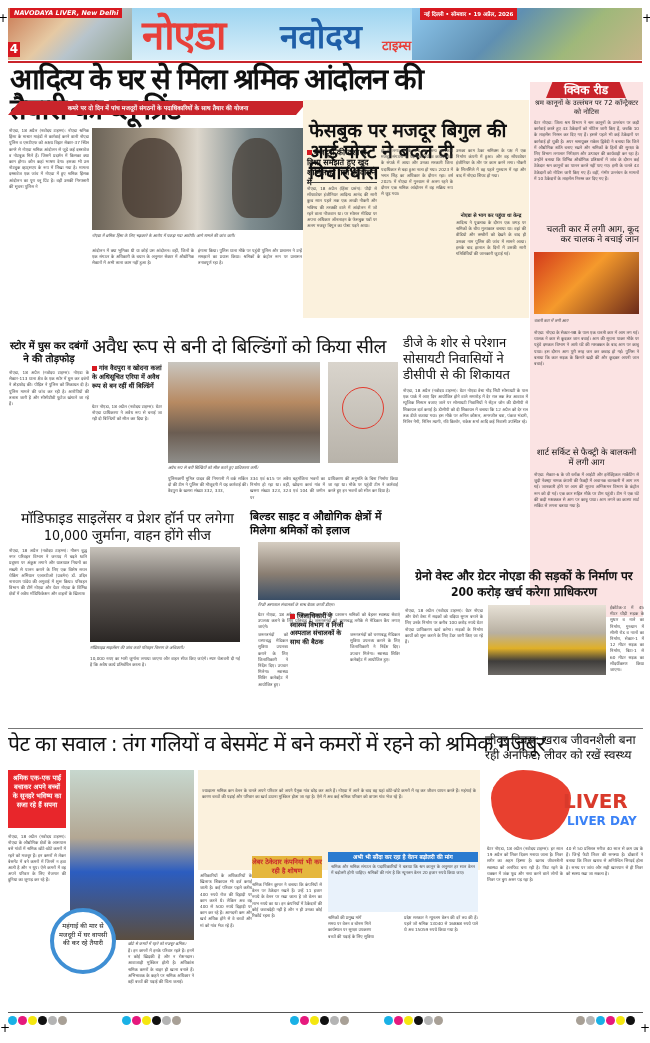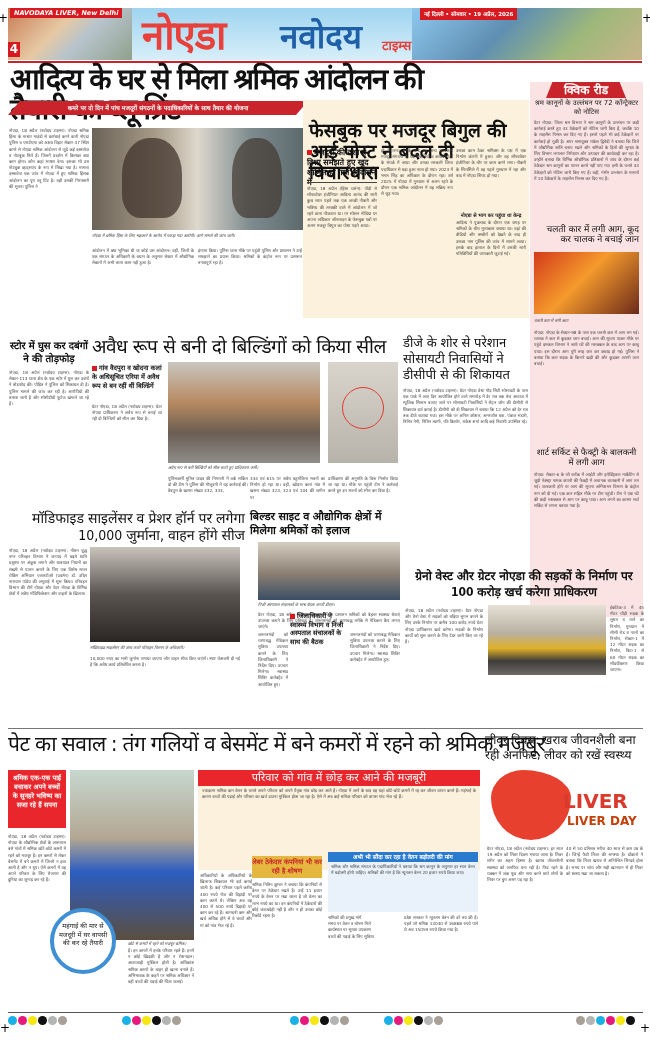--- a/index.html
+++ b/index.html
@@ -86,77 +86,76 @@
   <div class="abs" style="left:14px;top:25px;width:42px;height:42px;border:1.5px solid #e23b2e;border-radius:50%;"></div>
 </div>
 <div class="abs cap" style="left:168px;top:465px;width:230px;">अवैध रूप से बनी बिल्डिंगों को सील करते हुए प्राधिकरण कर्मी।</div>
 <div class="abs txt" style="left:168px;top:476px;width:80px;height:30px;">पुलिसकर्मी मुमित यादव की निगरानी में वर्क सर्किल दो की टीम ने पुलिस की मौजूदगी में यह कार्रवाई की। वैदपुरा के खसरा संख्या 332, 333,</div>
 <div class="abs txt" style="left:250px;top:476px;width:75px;height:30px;">334 एवं 615 पर अवैध बहुमंजिला भवनों का निर्माण हो रहा था। वहीं, खोदना कलां गांव में खसरा संख्या 323, 324 एवं 104 की जमीन पर</div>
 <div class="abs txt" style="left:328px;top:476px;width:70px;height:30px;">प्राधिकरण की अनुमति के बिना निर्माण किया जा रहा था। मौके पर पहुंची टीम ने कार्रवाई करते हुए इन भवनों को सील कर दिया है।</div>
 
 <h2 class="abs hl" style="left:403px;top:335px;width:125px;font-size:13px;font-weight:normal;line-height:16px;text-align:left;">डीजे के शोर से परेशान सोसायटी निवासियों ने डीसीपी से की शिकायत</h2>
 <div class="abs txt" style="left:403px;top:388px;width:125px;height:150px;">नोएडा, 18 अप्रैल (नवोदय टाइम्स): ग्रेटर नोएडा वेस्ट गौड़ सिटी सोसायटी के पास एक पार्क में आए दिन आयोजित होने वाले समारोह में देर रात तक तेज आवाज में म्यूजिक सिस्टम बजाए जाने पर सोसायटी निवासियों ने सेंट्रल जोन की डीसीपी से शिकायत दर्ज कराई है। डीसीपी को दी शिकायत में बताया कि 12 अप्रैल को देर रात तक डीजे बजाया गया। इस मौके पर अनिल कौशल, अमरजीत बत्रा, पंकज भंडारी, नितिन नेगी, नितिन त्यागी, रवि किशोर, राकेश शर्मा आदि कई निवासी उपस्थित रहे।</div>
 
-<h2 class="abs hl" style="left:10px;top:510px;width:235px;font-size:14px;font-weight:normal;line-height:17px;text-align:right;">मॉडिफाइड साइलेंसर व प्रेशर हॉर्न पर लगेगा 10,000 जुर्माना, वाहन होंगे सीज</h2>
+<h2 class="abs hl" style="left:10px;top:510px;width:235px;font-size:14px;font-weight:normal;line-height:17px;text-align:center;">मॉडिफाइड साइलेंसर व प्रेशर हॉर्न पर लगेगा 10,000 जुर्माना, वाहन होंगे सीज</h2>
 <div class="abs txt" style="left:9px;top:548px;width:78px;height:165px;">नोएडा, 18 अप्रैल (नवोदय टाइम्स): गौतम बुद्ध नगर परिवहन विभाग ने जनपद में बढ़ते ध्वनि प्रदूषण पर अंकुश लगाने और यातायात नियमों का सख्ती से पालन कराने के लिए एक विशेष सघन चेकिंग अभियान एआरटीओ (प्रवर्तन) डॉ. उदित नारायण पांडेय की अगुवाई में शुरू किया। परिवहन विभाग की टीमें नोएडा और ग्रेटर नोएडा के विभिन्न क्षेत्रों में अवैध मॉडिफिकेशन और वाहनों के खिलाफ</div>
 <div class="photo" style="left:90px;top:547px;width:150px;height:95px;background:linear-gradient(180deg,#c8c3bb 0%,#5a5450 50%,#2a2624 100%);"></div>
 <div class="abs cap" style="left:90px;top:645px;width:150px;">मॉडिफाइड साइलेंसर की जांच करते परिवहन विभाग के अधिकारी।</div>
 <div class="abs txt" style="left:90px;top:656px;width:150px;height:58px;">10,000 रुपए का भारी जुर्माना लगाया जाएगा और वाहन सीज किए जाएंगे। स्पष्ट चेतावनी दी गई है कि अवैध कार्य प्रतिबंधित करता है।</div>
 
 <h2 class="abs hl" style="left:250px;top:510px;width:148px;font-size:11px;line-height:14px;">बिल्डर साइट व औद्योगिक क्षेत्रों में मिलेगा श्रमिकों को इलाज</h2>
 <div class="photo" style="left:258px;top:542px;width:142px;height:58px;background:linear-gradient(180deg,#d6cec2 0%,#8a7e72 55%,#3a4e66 100%);"></div>
 <div class="abs cap" style="left:258px;top:602px;width:142px;">निजी अस्पताल संचालकों के साथ बैठक करतीं डीएम।</div>
 <div class="abs txt" style="left:258px;top:612px;width:142px;height:18px;">ग्रेटर नोएडा, 18 अप्रैल (नवोदय टाइम्स): जिला प्रशासन श्रमिकों को बेहतर स्वास्थ्य सेवाएं उपलब्ध कराने के लिए प्रतिबद्ध है। जरूरतमंदों को चरणबद्ध तरीके से मेडिकल कैंप लगाए जाएंगे।</div>
 <div class="abs hl bullet" style="left:290px;top:612px;width:58px;font-size:6.5px;line-height:8.5px;">जिलाधिकारी ने स्वास्थ्य विभाग व निजी अस्पताल संचालकों के साथ की बैठक</div>
 <div class="abs txt" style="left:258px;top:632px;width:30px;height:80px;">जरूरतमंदों को चरणबद्ध मेडिकल सुविधा उपलब्ध कराने के लिए जिलाधिकारी ने निर्देश दिए। उपचार मिलेगा। स्वास्थ्य शिविर कलेक्ट्रेट में आयोजित हुए।</div>
 <div class="abs txt" style="left:350px;top:632px;width:50px;height:80px;">जरूरतमंदों को चरणबद्ध मेडिकल सुविधा उपलब्ध कराने के लिए जिलाधिकारी ने निर्देश दिए। उपचार मिलेगा। स्वास्थ्य शिविर कलेक्ट्रेट में आयोजित हुए।</div>
 
-<h2 class="abs hl" style="left:405px;top:568px;width:238px;font-size:12px;line-height:16px;text-align:center;">ग्रेनो वेस्ट और ग्रेटर नोएडा की सड़कों के निर्माण पर 100 करोड़ खर्च करेगा प्राधिकरण</h2>
+<h2 class="abs hl" style="left:405px;top:568px;width:238px;font-size:12px;line-height:16px;text-align:center;">ग्रेनो वेस्ट और ग्रेटर नोएडा की सड़कों के निर्माण पर 200 करोड़ खर्च करेगा प्राधिकरण</h2>
 <div class="abs txt" style="left:405px;top:608px;width:78px;height:110px;">नोएडा, 18 अप्रैल (नवोदय टाइम्स): ग्रेटर नोएडा और ग्रेनो वेस्ट में सड़कों को बढ़िया सुगम बनाने के लिए उनके निर्माण पर करीब 100 करोड़ रुपये ग्रेटर नोएडा प्राधिकरण खर्च करेगा। सड़कों के निर्माण कार्यों को शुरू कराने के लिए टेंडर जारी किए जा रहे हैं।</div>
 <div class="photo" style="left:488px;top:605px;width:118px;height:70px;background:linear-gradient(180deg,#e7e1d6 0%,#b8b0a2 40%,#e0b028 62%,#3f3d3b 80%,#6d6a66 100%);"></div>
 <div class="abs txt" style="left:610px;top:605px;width:34px;height:110px;">ईकोटेक-3 में 45 मीटर चौड़ी सड़क के सुधार व नाले का निर्माण, गुरुग्राम में सीसी रोड व नालों का निर्माण, सेक्टर-1 में 12 मीटर सड़क का निर्माण, बिटा-1 से 60 मीटर सड़क का सौंदर्यीकरण किया जाएगा।</div>
 
 <div class="abs" style="left:8px;top:728px;width:635px;height:1px;background:#777;"></div>
 
 <h2 class="abs hl" style="left:8px;top:733px;width:470px;font-size:21px;font-weight:normal;letter-spacing:-.5px;white-space:nowrap;">पेट का सवाल : तंग गलियों व बेसमेंट में बने कमरों में रहने को श्रमिक मजबूर</h2>
 
 <div class="abs" style="left:8px;top:770px;width:58px;height:58px;background:#e8262b;color:#fff;font-size:6.5px;line-height:9px;text-align:center;padding:4px 3px;font-weight:bold;">श्रमिक एक-एक पाई बचाकर अपने बच्चों के सुनहरे भविष्य का सजा रहे हैं सपना</div>
 <div class="abs txt" style="left:8px;top:834px;width:58px;height:170px;">नोएडा, 18 अप्रैल (नवोदय टाइम्स): नोएडा के औद्योगिक क्षेत्रों के आसपास बसे गांवों में श्रमिक छोटे-छोटे कमरों में रहने को मजबूर हैं। इन कमरों से लेकर बेसमेंट में बने कमरों में जिनमें न हवा आती है और न धूप। ऐसे कमरों में वह अपने परिवार के लिए रोजगार की दुनिया का जुगाड़ कर रहे हैं।</div>
 
 <div class="photo" style="left:70px;top:770px;width:124px;height:170px;background:linear-gradient(180deg,#c7d7ce 0%,#b3a793 40%,#2c5dc0 60%,#5b4e40 100%);"></div>
 <div class="abs cap" style="left:128px;top:941px;width:64px;">छोटे से कमरों में रहने को मजबूर श्रमिक।</div>
 
 <div class="abs" style="left:50px;top:908px;width:66px;height:66px;border-radius:50%;background:#fff;border:4px solid #3f8fd4;font-size:6.5px;line-height:8.5px;text-align:center;padding:10px 4px 0;color:#222;">महंगाई की मार से मजदूरी में घर वापसी की कर रहे तैयारी</div>
 
 <div class="abs txt" style="left:128px;top:948px;width:66px;height:55px;">हैं। इन कमरों में इनके परिवार रहते हैं। इनमें न कोई खिड़की है और न रोशनदान। आवाजाही मुश्किल होती है। अधिकांश श्रमिक कमरों के बाहर ही खाना बनाते हैं। अभिभावक के कहने पर श्रमिक अधिकार ने वहीं बच्चों की पढ़ाई की चिंता जताई।</div>
 <div class="abs txt" style="left:200px;top:873px;width:52px;height:130px;">अधिकारियों के अधिकारियों के खिलाफ शिकायत भी दर्ज कराई जाती है। कई परिवार पहले करीब 400 रुपये रोज की दिहाड़ी पर काम करते थे। लेकिन अब वह 400 से 500 रुपये दिहाड़ी पर काम कर रहे हैं। आमदनी कम और खर्च अधिक होने से वे बच्चों और मां को गांव भेज रहे हैं।</div>
 
 <section class="abs" style="left:198px;top:770px;width:282px;height:100px;background:#fbf1dd;">
-  <div class="abs" style="left:0;top:0;width:282px;height:16px;background:#e8262b;color:#fff;font-size:11px;line-height:16px;text-align:center;">परिवार को गांव में छोड़ कर आने की मजबूरी</div>
   <div class="abs txt" style="left:4px;top:18px;width:274px;height:56px;">ज्यादातर श्रमिक कम वेतन के चलते अपने परिवार को अपने पैतृक गांव छोड़ कर आते हैं। नोएडा में आने के बाद वह यहां छोटे-छोटे कमरों में रह कर जीवन यापन करते हैं। महंगाई के कारण बच्चों की पढ़ाई और परिवार का खर्च उठाना मुश्किल होता जा रहा है। ऐसे में अब कई श्रमिक परिवार को वापस गांव भेज रहे हैं।</div>
 </section>
 
 <div class="abs" style="left:252px;top:856px;width:70px;height:22px;background:#e5b73e;color:#c9242b;font-size:6.5px;line-height:9px;text-align:center;font-weight:bold;padding-top:2px;">लेबर ठेकेदार कंपनियां भी कर रही है शोषण</div>
 <div class="abs txt" style="left:252px;top:882px;width:70px;height:120px;">श्रमिक नितिन कुमार ने बताया कि कंपनियों से वेतन पर ठेकेदार रखते हैं। उन्हें 11 हजार रुपये के वेतन पर रखा जाता है जो वेतन का लाभ रुपये का था। इन कंपनियों में ठेकेदारों की कोई जवाबदेही नहीं है और न ही उनका कोई रिकॉर्ड रहता है।</div>
 
 <section class="abs" style="left:328px;top:852px;width:150px;height:60px;background:#e9f2fb;">
   <div class="abs" style="left:0;top:0;width:150px;height:10px;background:#2a7bd0;color:#fff;font-size:5.8px;line-height:10px;text-align:center;font-weight:bold;">अभी भी सौंदा कर रहा है वेतन बढ़ोतरी की मांग</div>
   <div class="abs txt" style="left:3px;top:12px;width:144px;height:46px;">श्रमिक और श्रमिक संगठन के पदाधिकारियों ने बताया कि श्रम कानून के अनुसार हर साल वेतन में बढ़ोतरी होनी चाहिए। श्रमिकों की मांग है कि न्यूनतम वेतन 20 हजार रुपये किया जाए।</div>
 </section>
 <div class="abs txt" style="left:328px;top:915px;width:72px;height:88px;white-space:pre-line;">श्रमिकों की प्रमुख मांगें
 समय पर वेतन व बोनस मिले
 कार्यस्थल पर सुरक्षा उपकरण
 बच्चों की पढ़ाई के लिए सुविधा</div>
 <div class="abs txt" style="left:404px;top:915px;width:74px;height:88px;">प्रदेश सरकार ने न्यूनतम वेतन की दरें तय की हैं। पहले जो श्रमिक 13040 से 16868 रुपये पाते थे अब 15059 रुपये किया गया है।</div>
 
 <h2 class="abs hl" style="left:485px;top:733px;width:158px;font-size:12px;font-weight:normal;line-height:15px;">लीवर दिवस: खराब जीवनशैली बना रही अनफिट, लीवर को रखें स्वस्थ्य</h2>
 <div class="abs" style="left:485px;top:770px;width:158px;height:72px;background:#fff;">
   <div class="abs" style="left:6px;top:0;width:80px;height:70px;background:#e8402f;border-radius:40% 60% 50% 50% / 40% 40% 60% 60%;"></div>
   <div class="abs" style="left:78px;top:20px;font-size:20px;font-weight:bold;color:#d93a2b;line-height:22px;">LIVER</div>
-  <div class="abs" style="left:82px;top:44px;font-size:12px;font-weight:bold;color:#c2410c;">LIVER DAY</div>
+  <div class="abs" style="left:82px;top:44px;font-size:12px;font-weight:bold;color:#3b82f6;">LIVER DAY</div>
 </div>
 <div class="abs txt" style="left:487px;top:846px;width:76px;height:158px;">ग्रेटर नोएडा, 18 अप्रैल (नवोदय टाइम्स): हर साल 19 अप्रैल को लिवर दिवस मनाया जाता है। लिवर शरीर का अहम हिस्सा है। खराब जीवनशैली स्वास्थ्य को अनफिट बना रही है। फिट रहने के चक्कर में जंक फूड और नशा करने वाले लोगों के लिवर पर बुरा असर पड़ रहा है।</div>
 <div class="abs txt" style="left:566px;top:846px;width:77px;height:158px;">40 से 50 प्रतिशत मरीज 40 साल से कम उम्र के हैं। जिन्हें फैटी लिवर की समस्या है। डॉक्टरों ने बताया कि लिवर खराब से अनिश्चित सिरदर्द होता है। समय पर जांच और सही खानपान से ही लिवर को स्वस्थ रखा जा सकता है।</div>
 
 <div class="abs" style="left:8px;top:1012px;width:635px;height:1px;background:#555;"></div>
 <div class="crop" style="left:0;top:1022px;">+</div>
 <div class="crop" style="right:0;top:1022px;">+</div>
 
 <div class="dots" style="left:8px;top:1016px;">
   <span class="dot" style="background:#19b1e6"></span>

